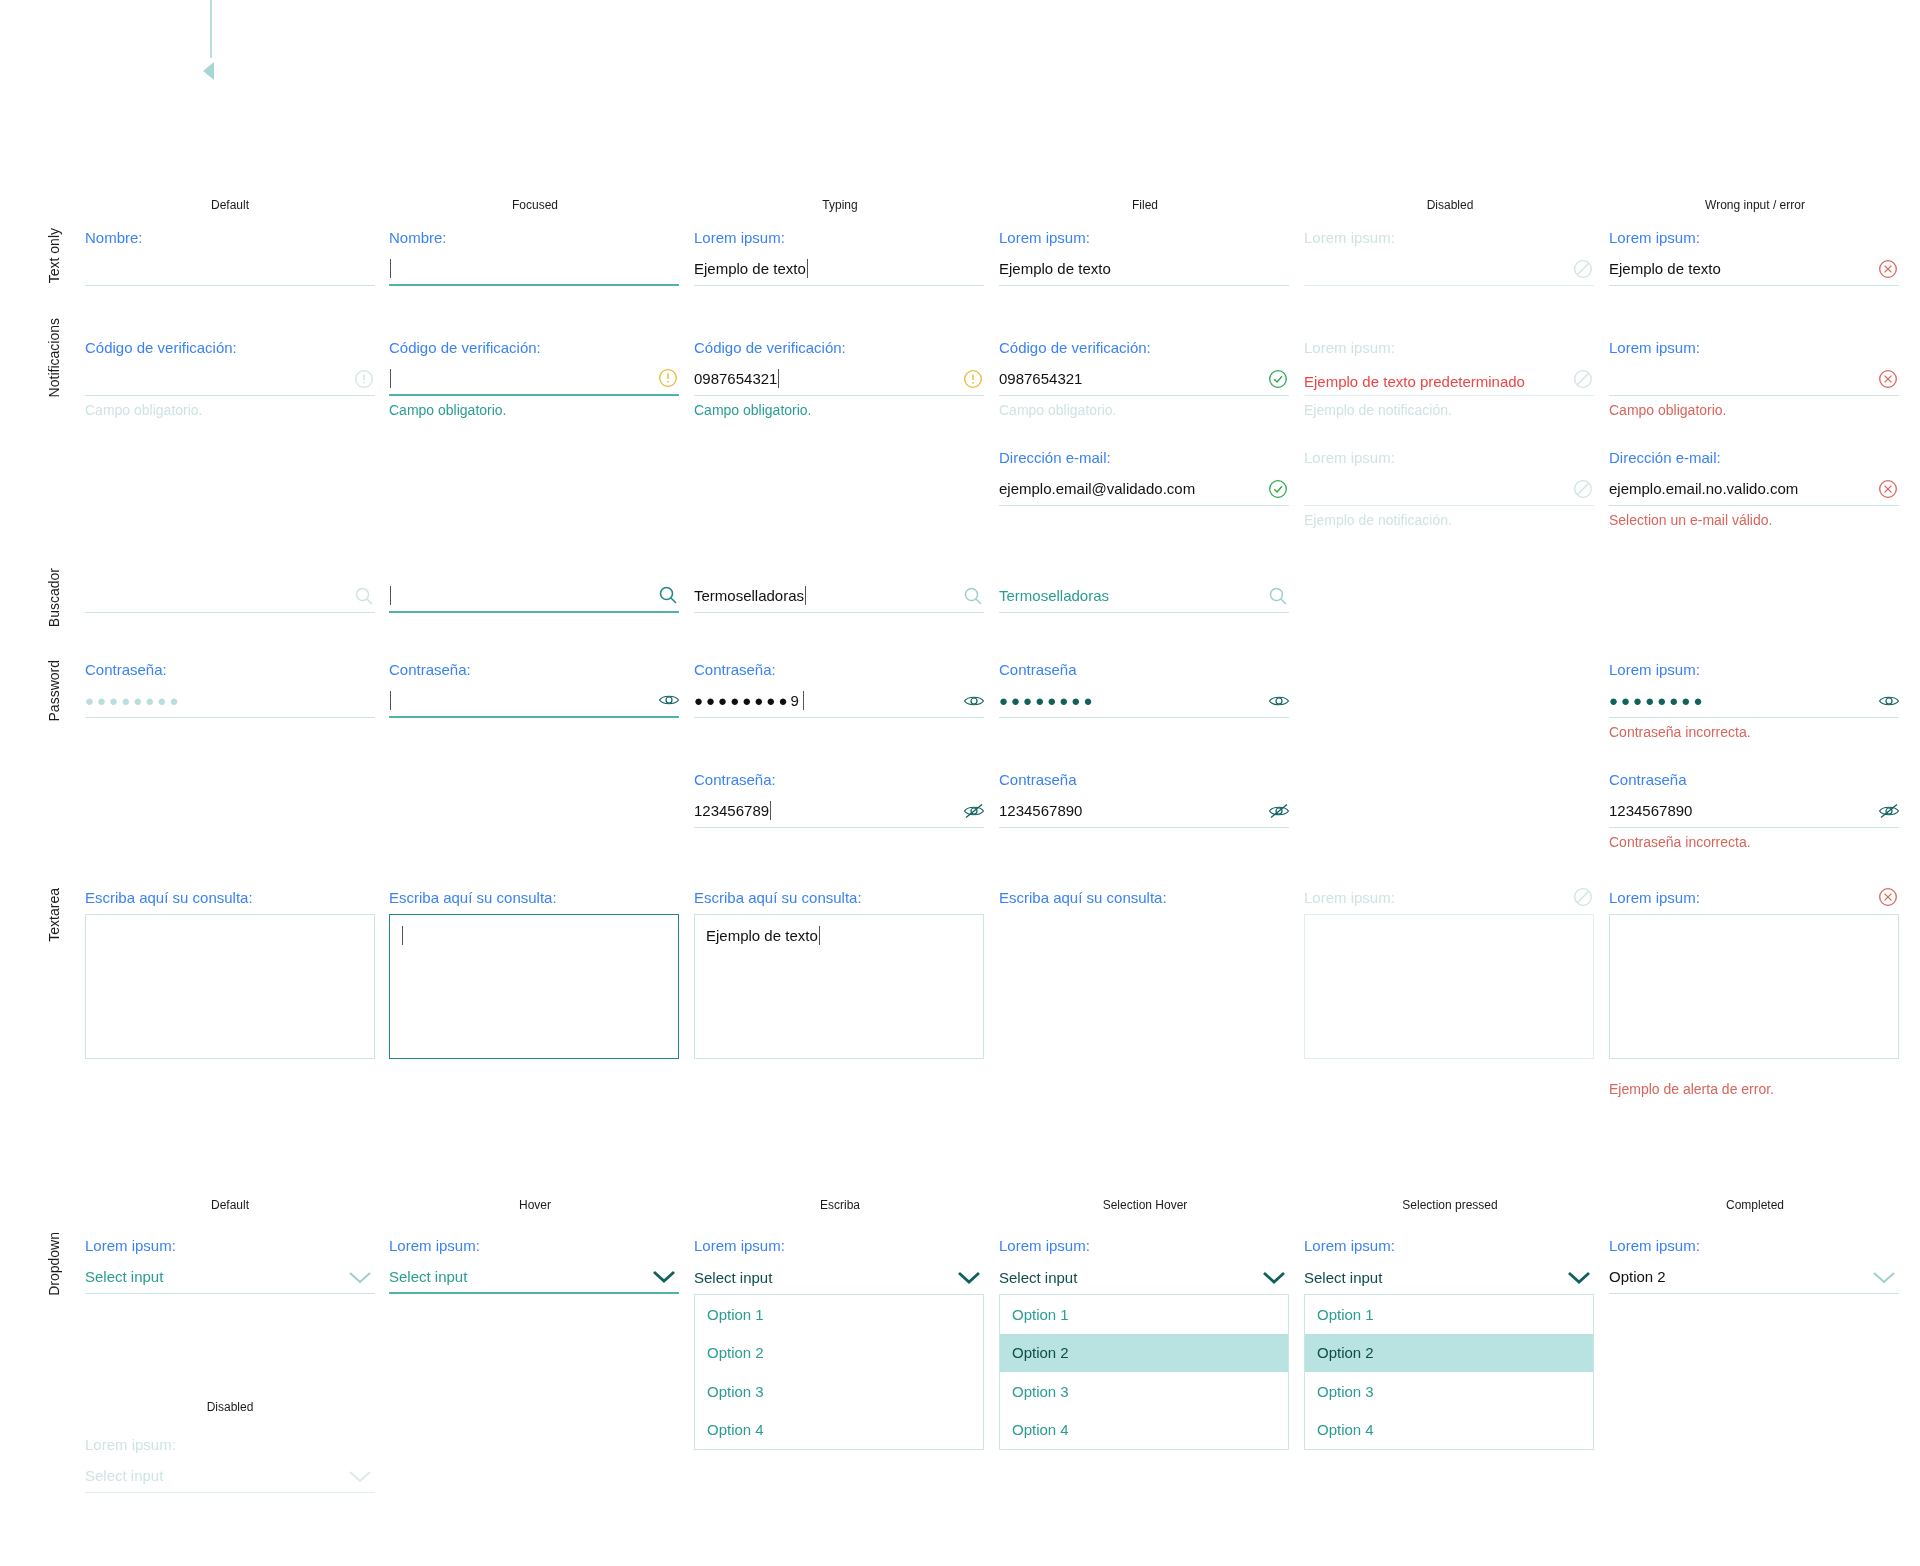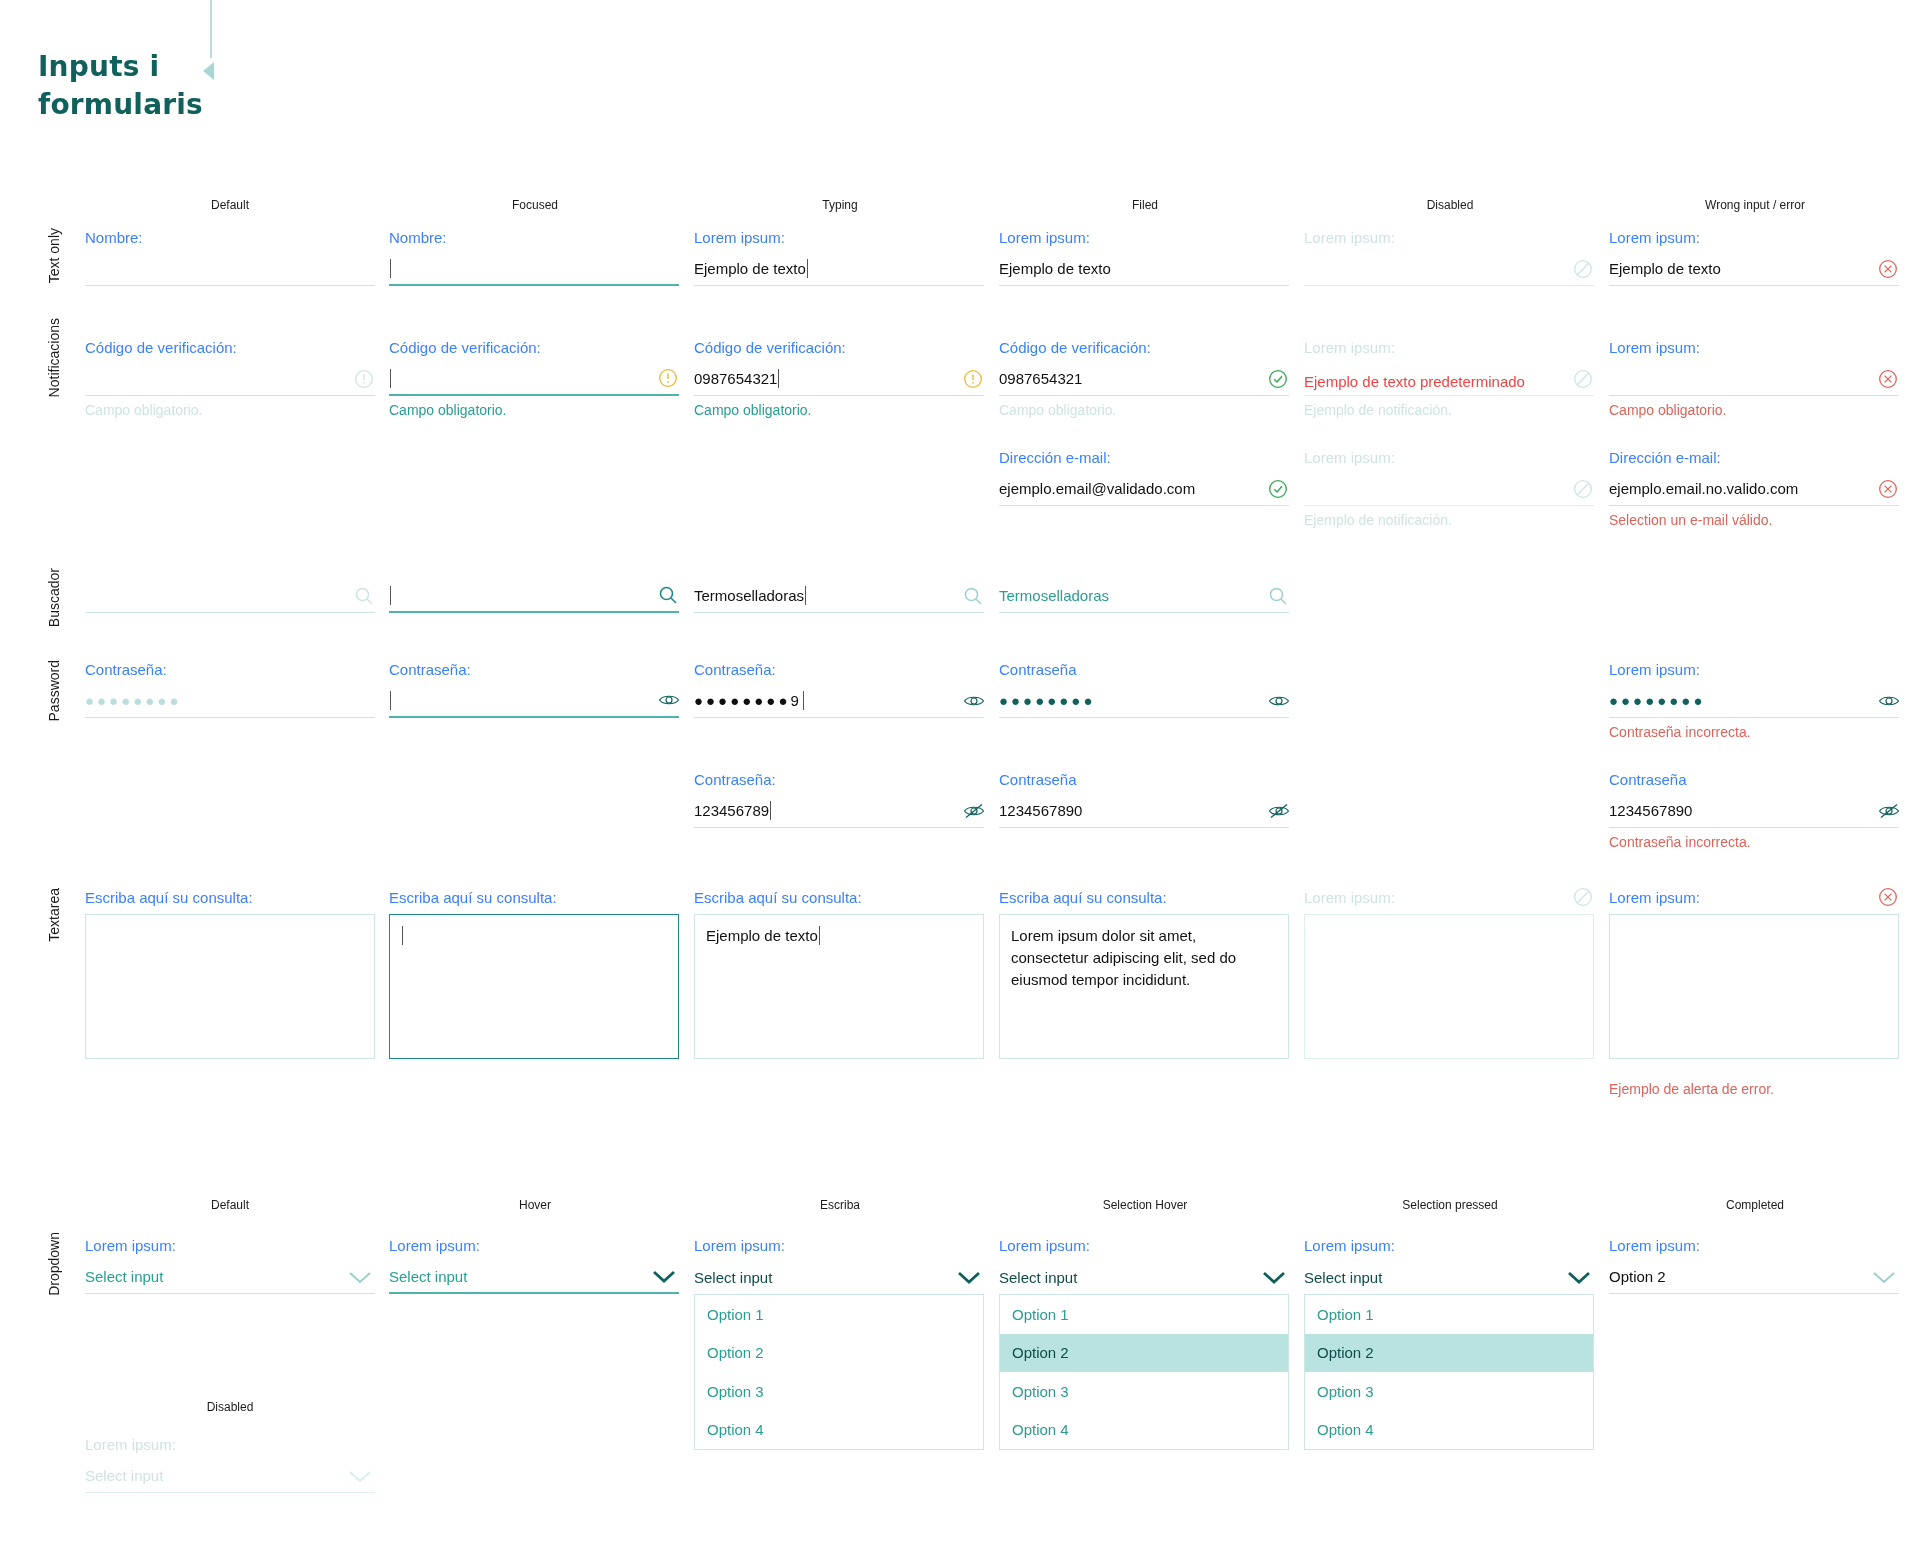--- a/index.html
+++ b/index.html
@@ -143,24 +143,20 @@
     padding-left: 12px;
     font-size: 15px; color: #2a9d92;
   }
   .dd-opt.sel { background: #b9e3e0; color: #0e4d4a; }
 </style>
 </head>
 <body>
 
 <div class="page">
 
-  <div class="title-wrap">
-    <div class="title">Inputs i</div>
-    <div class="title">formularis</div>
-  </div>
   <div class="title-line" style="left:210px; top:0px; height:58px;"></div>
   <div class="title-tri" style="left:203px; top:62px;"></div>
 
   <div class="col-head" style="left:80px;  top:158px;">Default</div>
   <div class="col-head" style="left:385px; top:158px;">Focused</div>
   <div class="col-head" style="left:690px; top:158px;">Typing</div>
   <div class="col-head" style="left:995px; top:158px;">Filed</div>
   <div class="col-head" style="left:1300px;top:158px;">Disabled</div>
   <div class="col-head" style="left:1605px;top:158px;">Wrong input / error</div>
 
@@ -526,21 +522,20 @@
     <div class="ta focused"><span class="caret"></span></div>
   </div>
 
   <div class="cell" style="left:694px; top:888px;">
     <div class="lbl">Escriba aquí su consulta:</div>
     <div class="ta" style="border:1px solid #cde6e5;"><span>Ejemplo de texto</span><span class="caret"></span></div>
   </div>
 
   <div class="cell" style="left:999px; top:888px;">
     <div class="lbl">Escriba aquí su consulta:</div>
-    <div class="ta">Lorem ipsum dolor sit amet, consectetur adipiscing elit, sed do eiusmod tempor incididunt.</div>
   </div>
 
   <div class="cell" style="left:1304px; top:888px;">
     <div class="lbl dim">Lorem ipsum:</div>
     <div style="position:absolute; right:0; top:-2px;">
       <svg width="22" height="22" viewBox="0 0 22 22">
           <circle cx="11" cy="11" r="8.3" fill="none" stroke="#cfe3e3" stroke-width="1.3"></circle>
           <line x1="5.3" y1="16.7" x2="16.7" y2="5.3" stroke="#cfe3e3" stroke-width="1.3"></line>
         </svg>
     </div>

